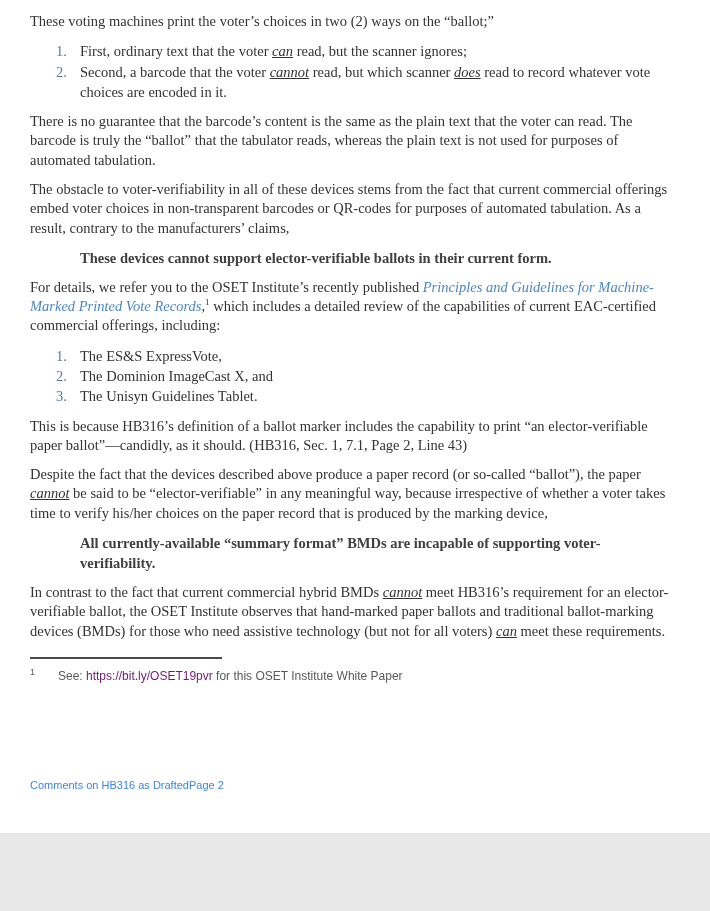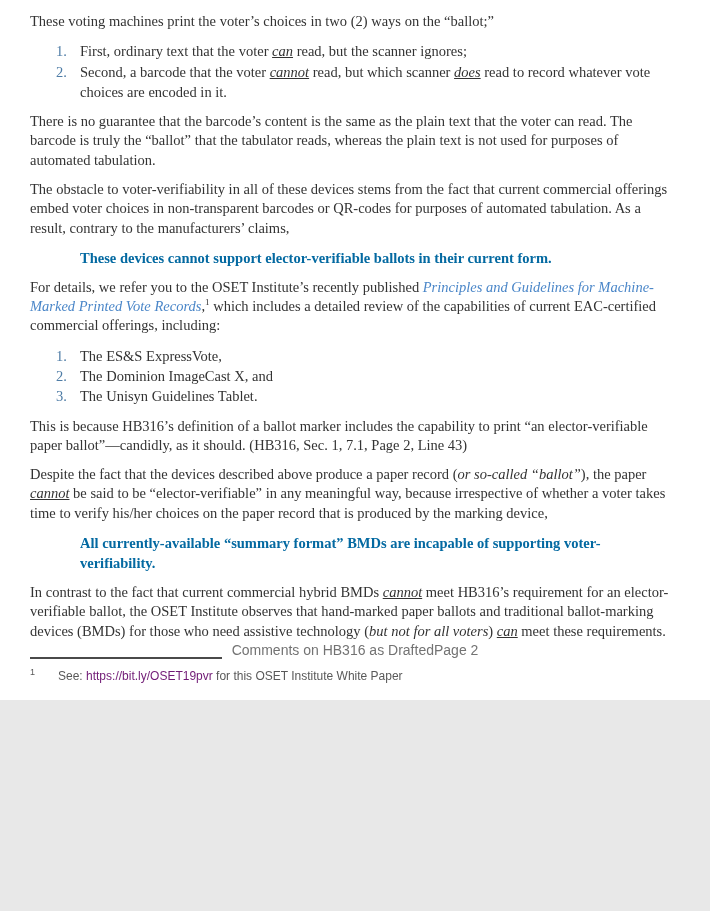--- a/index.html
+++ b/index.html
@@ -1,17 +1,17 @@
 <!DOCTYPE html>
 <html><head>
 <meta charset="utf-8">
 <style>
   html, body { margin: 0; padding: 0; background: #e8e8e8; }
   .page {
-    width: 710px; height: 700px;
+    width: 710px; height: 833px;
     background: #ffffff;
     position: relative;
     font-family: "Liberation Serif", serif;
     color: #333333;
     overflow: hidden;
     margin: 0 auto;
     box-sizing: border-box;
   }
   .doc { padding: 12px 30px 0 30px; }
 
@@ -22,27 +22,27 @@
     text-align: left;
   }
   .olist { margin: 0 0 10px 26px; }
   .oli { display: flex; font-size: 14.5px; line-height: 1.4; }
   .oli .num { width: 24px; flex: none; color: #4e7ca6; }
   .oli .li-text { flex: 1; }
 
   .statement {
     margin: 2px 10px 10px 50px;
     font-weight: bold;
-    color: #0369a1;
+    color: #404040;
     font-size: 14.5px;
     line-height: 1.38;
   }
 
   .seg-iu { font-style: italic; text-decoration: underline; }
-  .seg-i  { font-style: italic; }
+  .seg-i  { }
   .seg-sup { vertical-align: super; font-size: 0.62em; line-height: 0; }
   .seg-linki { color: #4a86c8; font-style: italic; text-decoration: none; cursor: pointer; }
   .seg-link  { color: #701a75; text-decoration: none; cursor: pointer; }
 
   .fn-rule {
     border: none;
     border-top: 2px solid #4a4a4a;
     width: 192px;
     margin: 16px 0 9px 0;
     height: 0;
@@ -57,24 +57,24 @@
   .footnote .fn-marker {
     width: 28px; flex: none;
     font-size: 9px;
     position: relative; top: -2px;
   }
 
   .footer {
     position: absolute;
     left: 30px; right: 30px; bottom: 42px;
     display: flex;
-    justify-content: center;
+    justify-content: flex-start;
     font-family: "Liberation Sans", sans-serif;
-    font-size: 14px;
-    color: #737373;
+    font-size: 11px;
+    color: #3b82f6;
   }
 </style>
 </head>
 <body>
 
 <div class="page">
   <div class="doc" id="doc-body">
       <p class="para"><span>These voting machines print the voter’s choices in two (2) ways on the “ballot;”</span></p>
       <div class="olist">
         <div class="oli">

